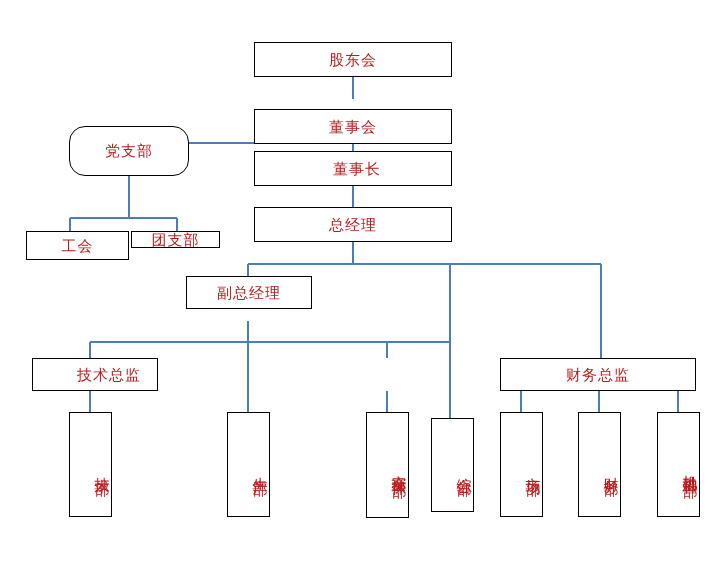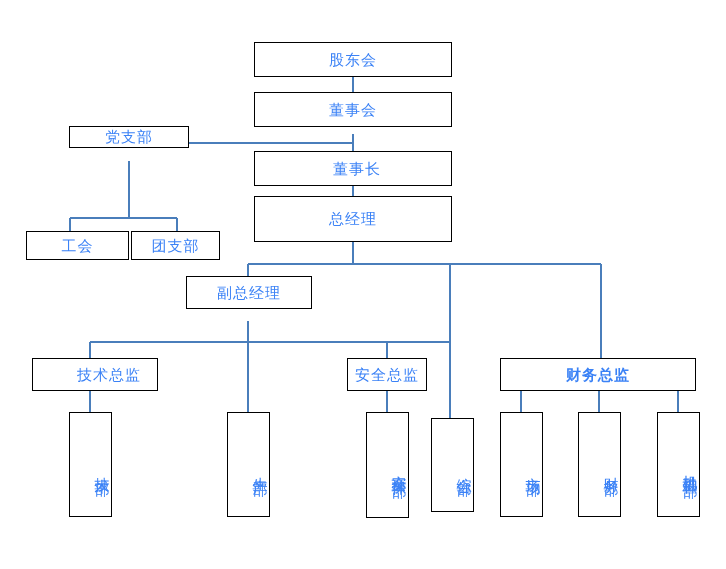--- a/index.html
+++ b/index.html
@@ -24,21 +24,21 @@
     pointer-events: none;
   }
   .node {
     position: absolute;
     box-sizing: border-box;
     border: 1px solid #000000;
     background: #ffffff;
     display: flex;
     align-items: center;
     justify-content: center;
-    color: #3b82f6;
+    color: #b91c1c;
     line-height: 1.15;
     z-index: 2;
   }
   .node.horiz {
     font-size: 15px;
     letter-spacing: 1px;
   }
   .node.vert {
     writing-mode: vertical-rl;
     text-orientation: upright;
@@ -73,30 +73,29 @@
 
       <path d="M90,391 L90,412"></path>
 
       <path d="M387,391 L387,412"></path>
 
       <path d="M521,391 L521,412 M599,391 L599,412 M678,391 L678,412"></path>
     </g>
   </svg>
 
   <div class="node horiz" style="left: 254px; top: 42px; width: 198px; height: 35px; border-color: rgb(0, 0, 0);">股东会</div>
-  <div class="node horiz" style="left: 254px; top: 92px; width: 198px; height: 35px; border-color: rgb(0, 0, 0);">董事会</div>
+  <div class="node horiz" style="left: 254px; top: 109px; width: 198px; height: 35px; border-color: rgb(0, 0, 0);">董事会</div>
   <div class="node horiz" style="left: 254px; top: 151px; width: 198px; height: 35px; border-color: rgb(0, 0, 0); padding-left: 8px;">董事长</div>
-  <div class="node horiz" style="left: 254px; top: 196px; width: 198px; height: 46px; border-color: rgb(0, 0, 0);">总经理</div>
-  <div class="node horiz" style="left: 69px; top: 126px; width: 120px; height: 22px; border-color: rgb(0, 0, 0);">党支部</div>
+  <div class="node horiz" style="left: 254px; top: 207px; width: 198px; height: 35px; border-color: rgb(0, 0, 0);">总经理</div>
+  <div class="node horiz" style="left: 69px; top: 126px; width: 120px; height: 50px; border-color: rgb(0, 0, 0); border-radius: 16px;">党支部</div>
   <div class="node horiz" style="left: 26px; top: 231px; width: 103px; height: 29px; border-color: rgb(0, 0, 0);">工会</div>
-  <div class="node horiz" style="left: 131px; top: 231px; width: 89px; height: 29px; border-color: rgb(0, 0, 0);">团支部</div>
+  <div class="node horiz" style="left: 131px; top: 231px; width: 89px; height: 17px; border-color: rgb(0, 0, 0);">团支部</div>
   <div class="node horiz" style="left: 186px; top: 276px; width: 126px; height: 33px; border-color: rgb(0, 0, 0);">副总经理</div>
   <div class="node horiz" style="left: 32px; top: 358px; width: 126px; height: 33px; border-color: rgb(0, 0, 0); padding-left: 28px;">技术总监</div>
-  <div class="node horiz" style="left: 347px; top: 358px; width: 80px; height: 33px; border-color: rgb(0, 0, 0);">安全总监</div>
-  <div class="node horiz" style="left: 500px; top: 358px; width: 196px; height: 33px; border-color: rgb(0, 0, 0); font-weight: bold;">财务总监</div>
+  <div class="node horiz" style="left: 500px; top: 358px; width: 196px; height: 33px; border-color: rgb(0, 0, 0);">财务总监</div>
   <div class="node vert" style="left: 69px; top: 412px; width: 43px; height: 105px; border-color: rgb(0, 0, 0);">技术部</div>
   <div class="node vert" style="left: 227px; top: 412px; width: 43px; height: 105px; border-color: rgb(0, 0, 0);">生产部</div>
   <div class="node vert" style="left: 366px; top: 412px; width: 43px; height: 106px; border-color: rgb(0, 0, 0);">安全环保部</div>
   <div class="node vert" style="left: 431px; top: 418px; width: 43px; height: 94px; border-color: rgb(0, 0, 0);">综合部</div>
   <div class="node vert" style="left: 500px; top: 412px; width: 43px; height: 105px; border-color: rgb(0, 0, 0);">市场部</div>
   <div class="node vert" style="left: 578px; top: 412px; width: 43px; height: 105px; border-color: rgb(0, 0, 0);">财务部</div>
   <div class="node vert" style="left: 657px; top: 412px; width: 43px; height: 105px; border-color: rgb(0, 0, 0);">机动工程部</div>
 
 </div>
 

